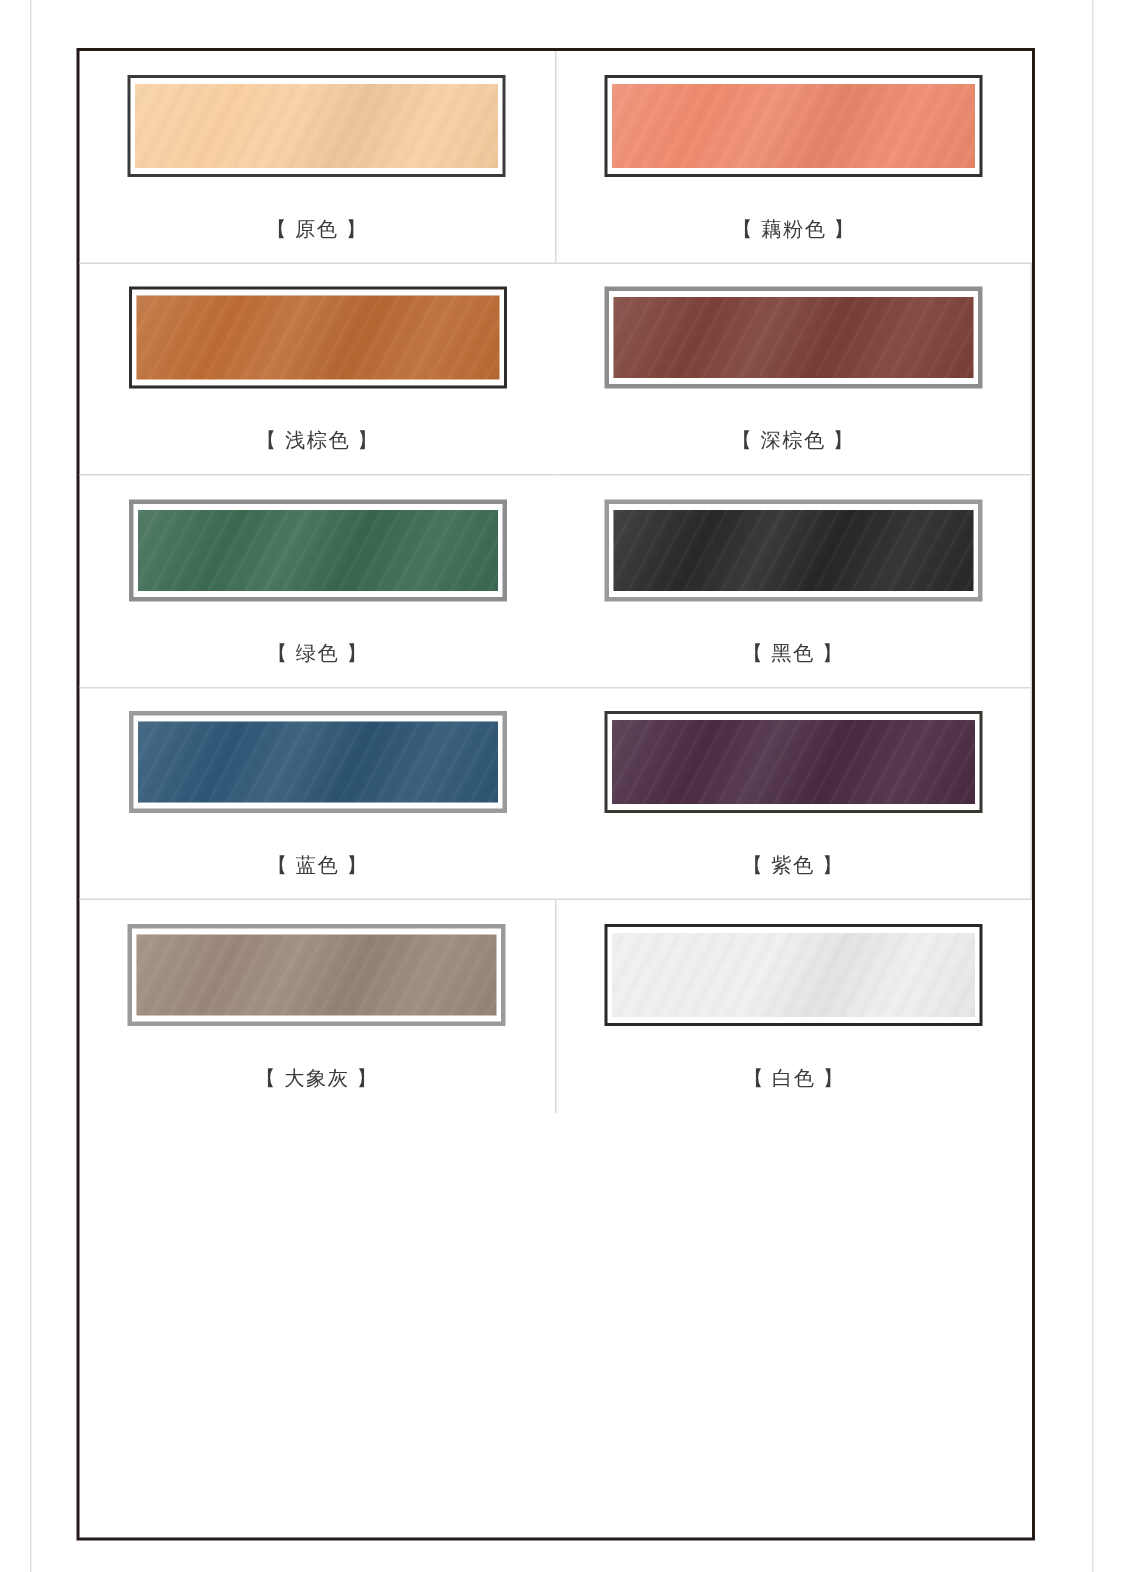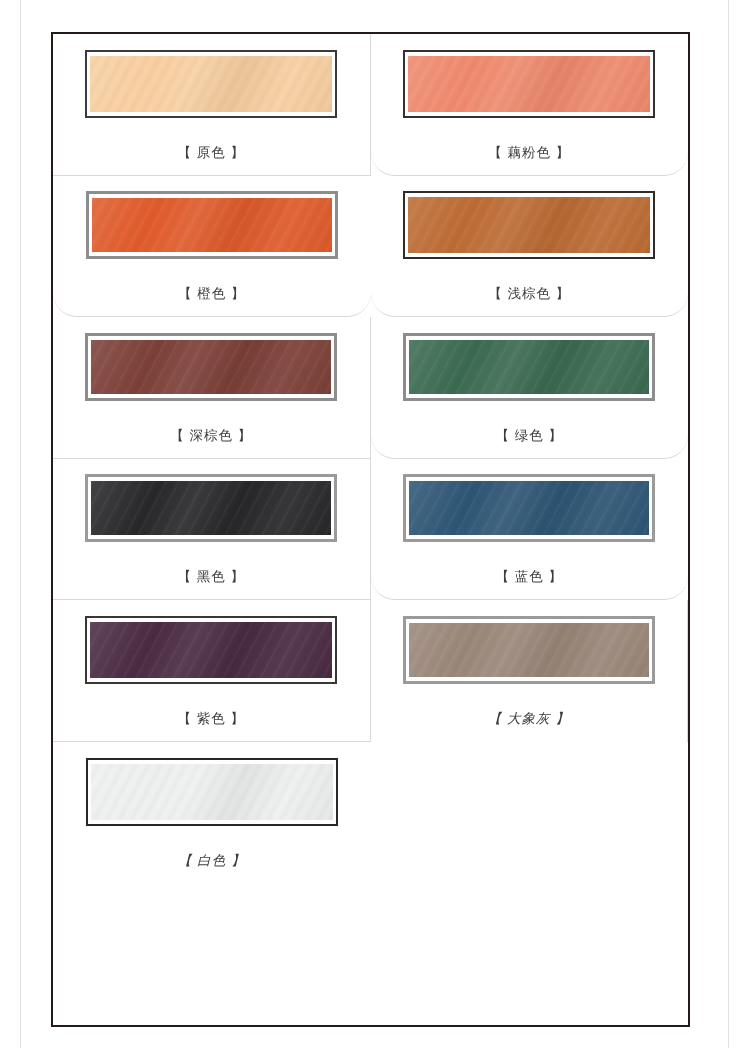--- a/index.html
+++ b/index.html
@@ -36,22 +36,22 @@
   .cell{
     position:relative;
     display:flex;
     flex-direction:column;
     align-items:center;
     justify-content:center;
     box-sizing:border-box;
     border-right:1px solid #d9d9d9;
     border-bottom:1px solid #d9d9d9;
   }
-  .cell.col-right{border-right:none;border-radius:24px;}
-  .cell.row-last{border-bottom:none;font-style:italic;}
+  .cell.col-right{border-right:none;}
+  .cell.row-last{border-bottom:none;}
 
   
   .swatch-card{
     width:252px;
     height:68px;
     box-sizing:border-box;
     background:#ffffff;
     display:flex;
     align-items:center;
     justify-content:center;
@@ -105,26 +105,20 @@
         </div>
         <div class="cell-label">【 原色 】</div>
       </div>
       <div class="cell col-right">
         <div class="swatch-card" style="border: 2px solid rgb(51, 48, 47);">
           <div class="swatch-chip" title="藕粉色" style="background: rgb(239, 138, 109);"></div>
         </div>
         <div class="cell-label">【 藕粉色 】</div>
       </div>
       <div class="cell col-right">
-        <div class="swatch-card" style="border: 3px solid rgb(141, 141, 141);">
-          <div class="swatch-chip" title="橙色" style="background: rgb(224, 91, 43);"></div>
-        </div>
-        <div class="cell-label">【 橙色 】</div>
-      </div>
-      <div class="cell col-right">
         <div class="swatch-card" style="border: 2px solid rgb(47, 43, 40);">
           <div class="swatch-chip" title="浅棕色" style="background: rgb(189, 108, 51);"></div>
         </div>
         <div class="cell-label">【 浅棕色 】</div>
       </div>
       <div class="cell">
         <div class="swatch-card" style="border: 3px solid rgb(141, 141, 141);">
           <div class="swatch-chip" title="深棕色" style="background: rgb(124, 64, 56);"></div>
         </div>
         <div class="cell-label">【 深棕色 】</div>

